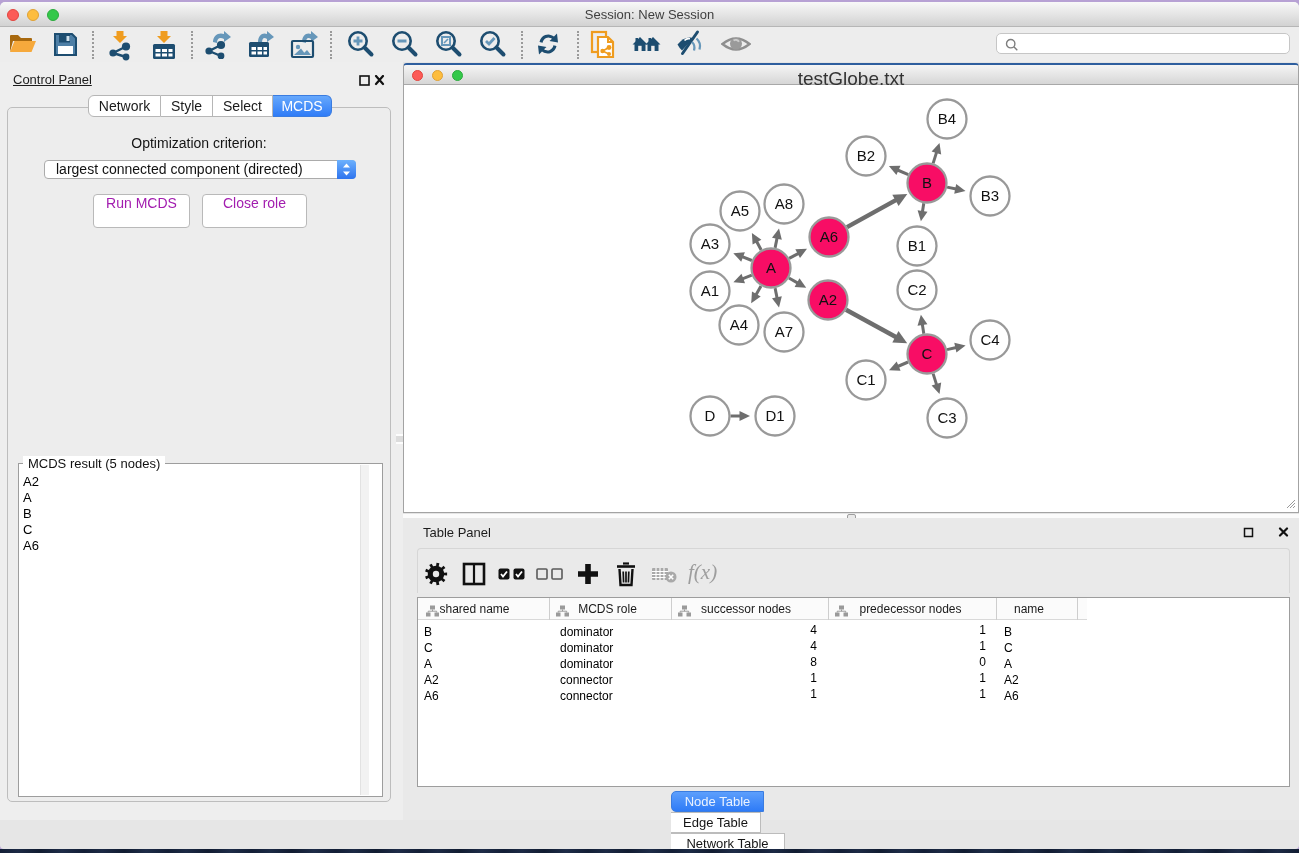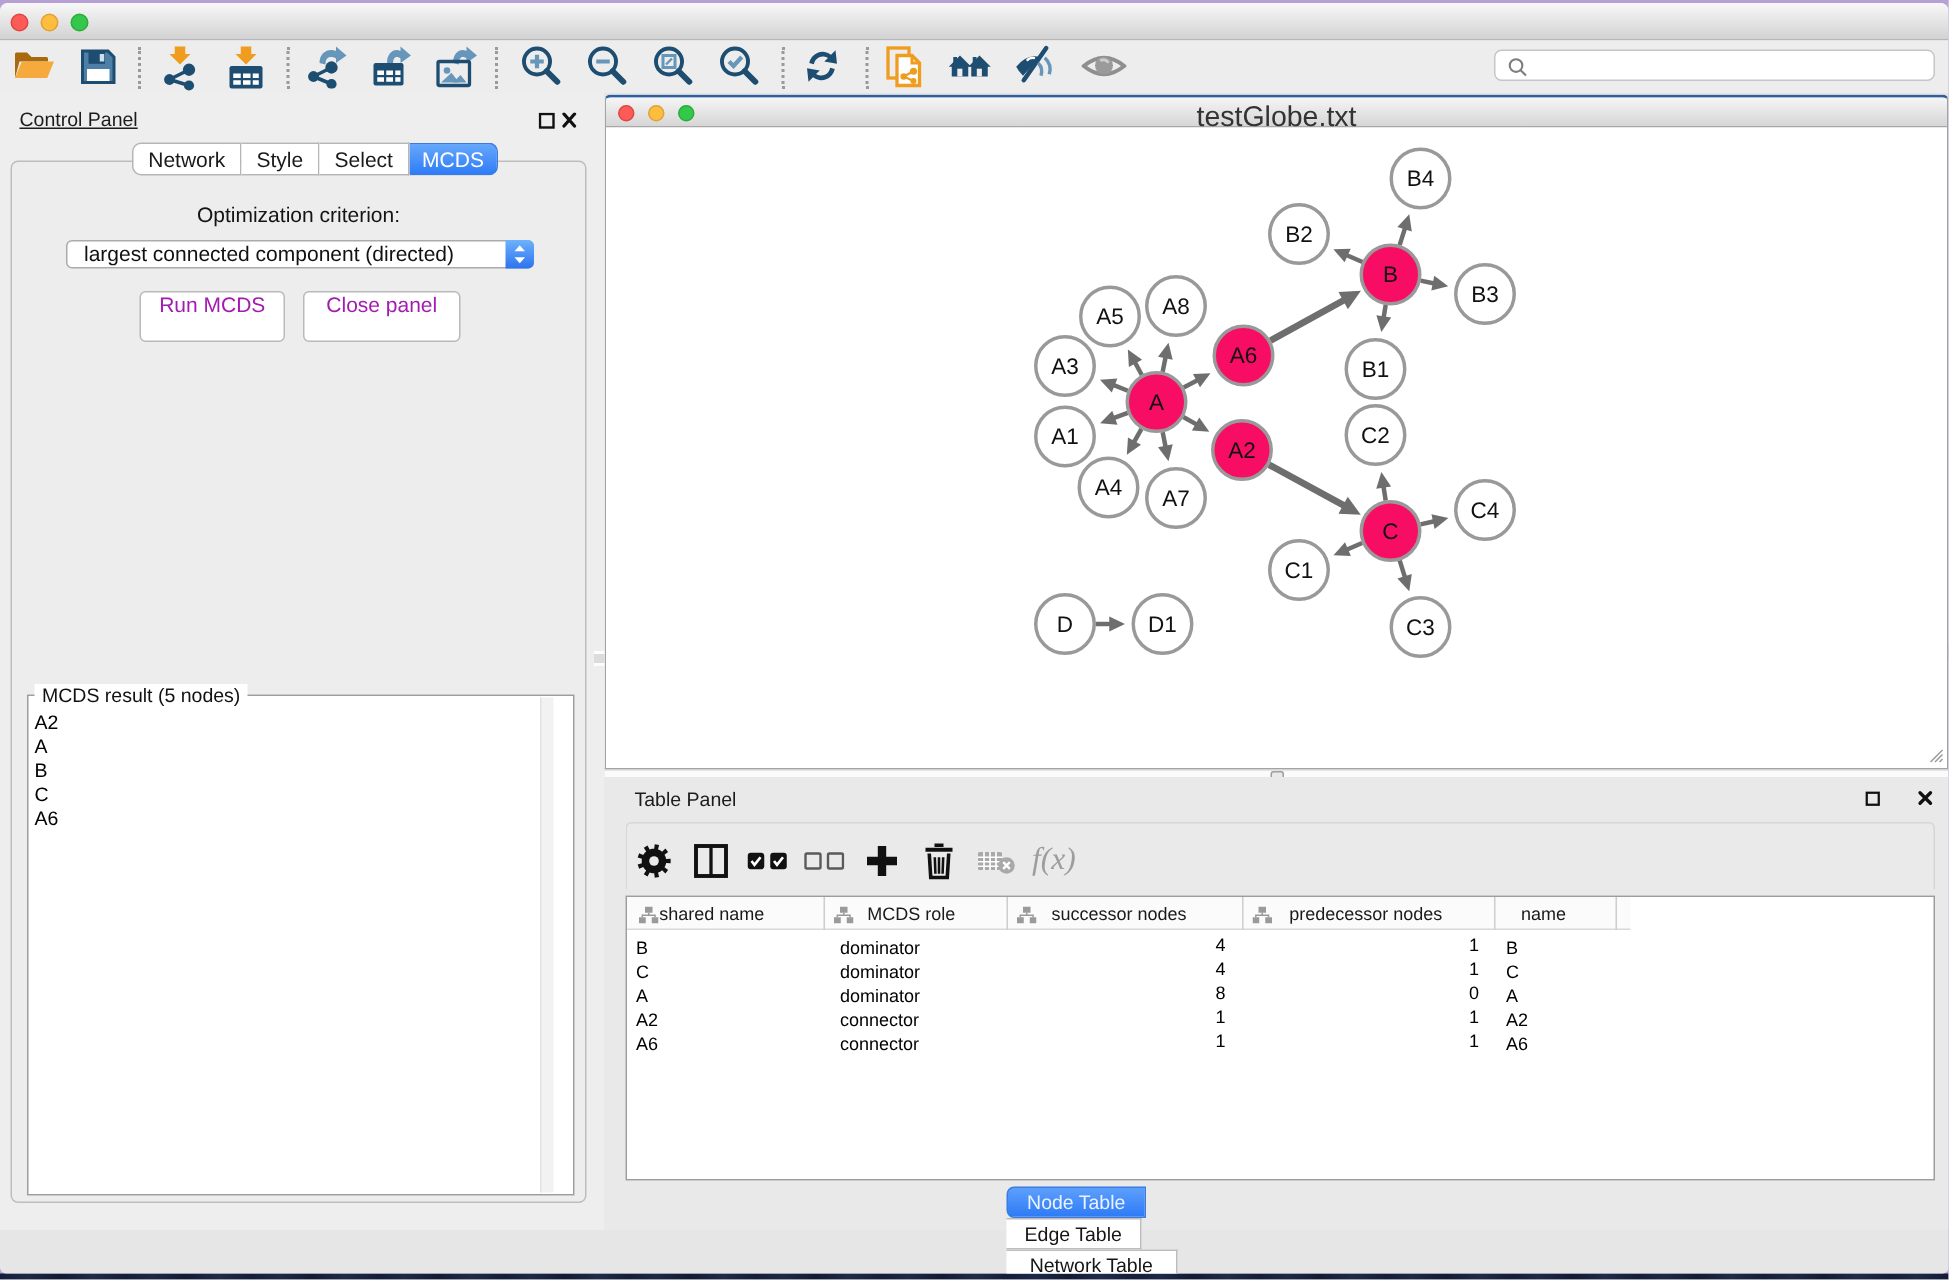--- a/index.html
+++ b/index.html
@@ -63,20 +63,21 @@
 #membtn { position:absolute; left:1215px; top:2px; width:74px; height:23px; background:#fbfbfb; border:1px solid #a2a2a2; border-radius:2px; font-size:12px; color:#111; }
 </style>
 </head>
 <body>
 <div id="desktop-bottom"></div>
 <div id="appwin">
   <div id="titlebar">
     <div class="tl" style="left:7px; background:#fc5b57; border:0.5px solid #e2453f;"></div>
     <div class="tl" style="left:27px; background:#fdbd3e; border:0.5px solid #e0a135;"></div>
     <div class="tl" style="left:47px; background:#34c84a; border:0.5px solid #2bab3d;"></div>
+    <div class="title">Session: New Session</div>
   </div>
   <div id="toolbar">
 <div class="tbsep" style="left:92px;"></div>
       <div class="tbsep" style="left:191px;"></div>
       <div class="tbsep" style="left:330px;"></div>
       <div class="tbsep" style="left:521px;"></div>
       <div class="tbsep" style="left:577px;"></div>
       <svg class="tbi" style="left:7px;" width="30" height="30" viewBox="0 0 30 30">
 <path d="M3 23 L3 7 Q3 6 4 6 L11 6 L14 9 L24 9 Q25 9 25 10 L25 12 L6 12 Z" fill="#a8690f"></path>
 <path d="M3 23 L7.5 12 L29 12 L24.5 23 Z" fill="#f6a93c"></path>
@@ -207,21 +208,21 @@
       </div>
       <div id="mcdspanel">
         <div id="dropdown">largest connected component (directed)
           <div class="step"><svg width="19" height="19" viewBox="0 0 19 19">
                 <path d="M9.5 3.5 L13 7.5 L6 7.5 Z" fill="#fff"></path>
                 <path d="M9.5 15.5 L13 11.5 L6 11.5 Z" fill="#fff"></path>
               </svg></div>
         </div>
         <div id="optlabel">Optimization criterion:</div>
         <div class="btn" style="left:85px; top:86px; width:97px;">Run MCDS</div>
-        <div class="btn" style="left:194px; top:86px; width:105px;">Close panel</div>
+        <div class="btn" style="left:194px; top:86px; width:105px;">Close role</div>
         <div id="resultgroup">
           <div class="grplabel2">MCDS result (5 nodes)</div>
           <div id="resultlist">A2<br>A<br>B<br>C<br>A6</div>
           <div id="resultscroll"></div>
         </div>
       </div>
     </div>
 <div style="position:absolute; left:403px; top:451.5px; width:896px; height:5px; background:#fbfbfb;"></div>
 <div style="position:absolute; left:396px; top:372px; width:7px; height:10px; background:#dcdcdc; border-top:2px solid #fdfdfd; border-bottom:2px solid #fdfdfd;"></div>
 <div style="position:absolute; left:847px; top:451.5px; width:9px; height:6px; background:#e9e9e9; border:1px solid #9e9e9e; border-radius:2px;"></div>

